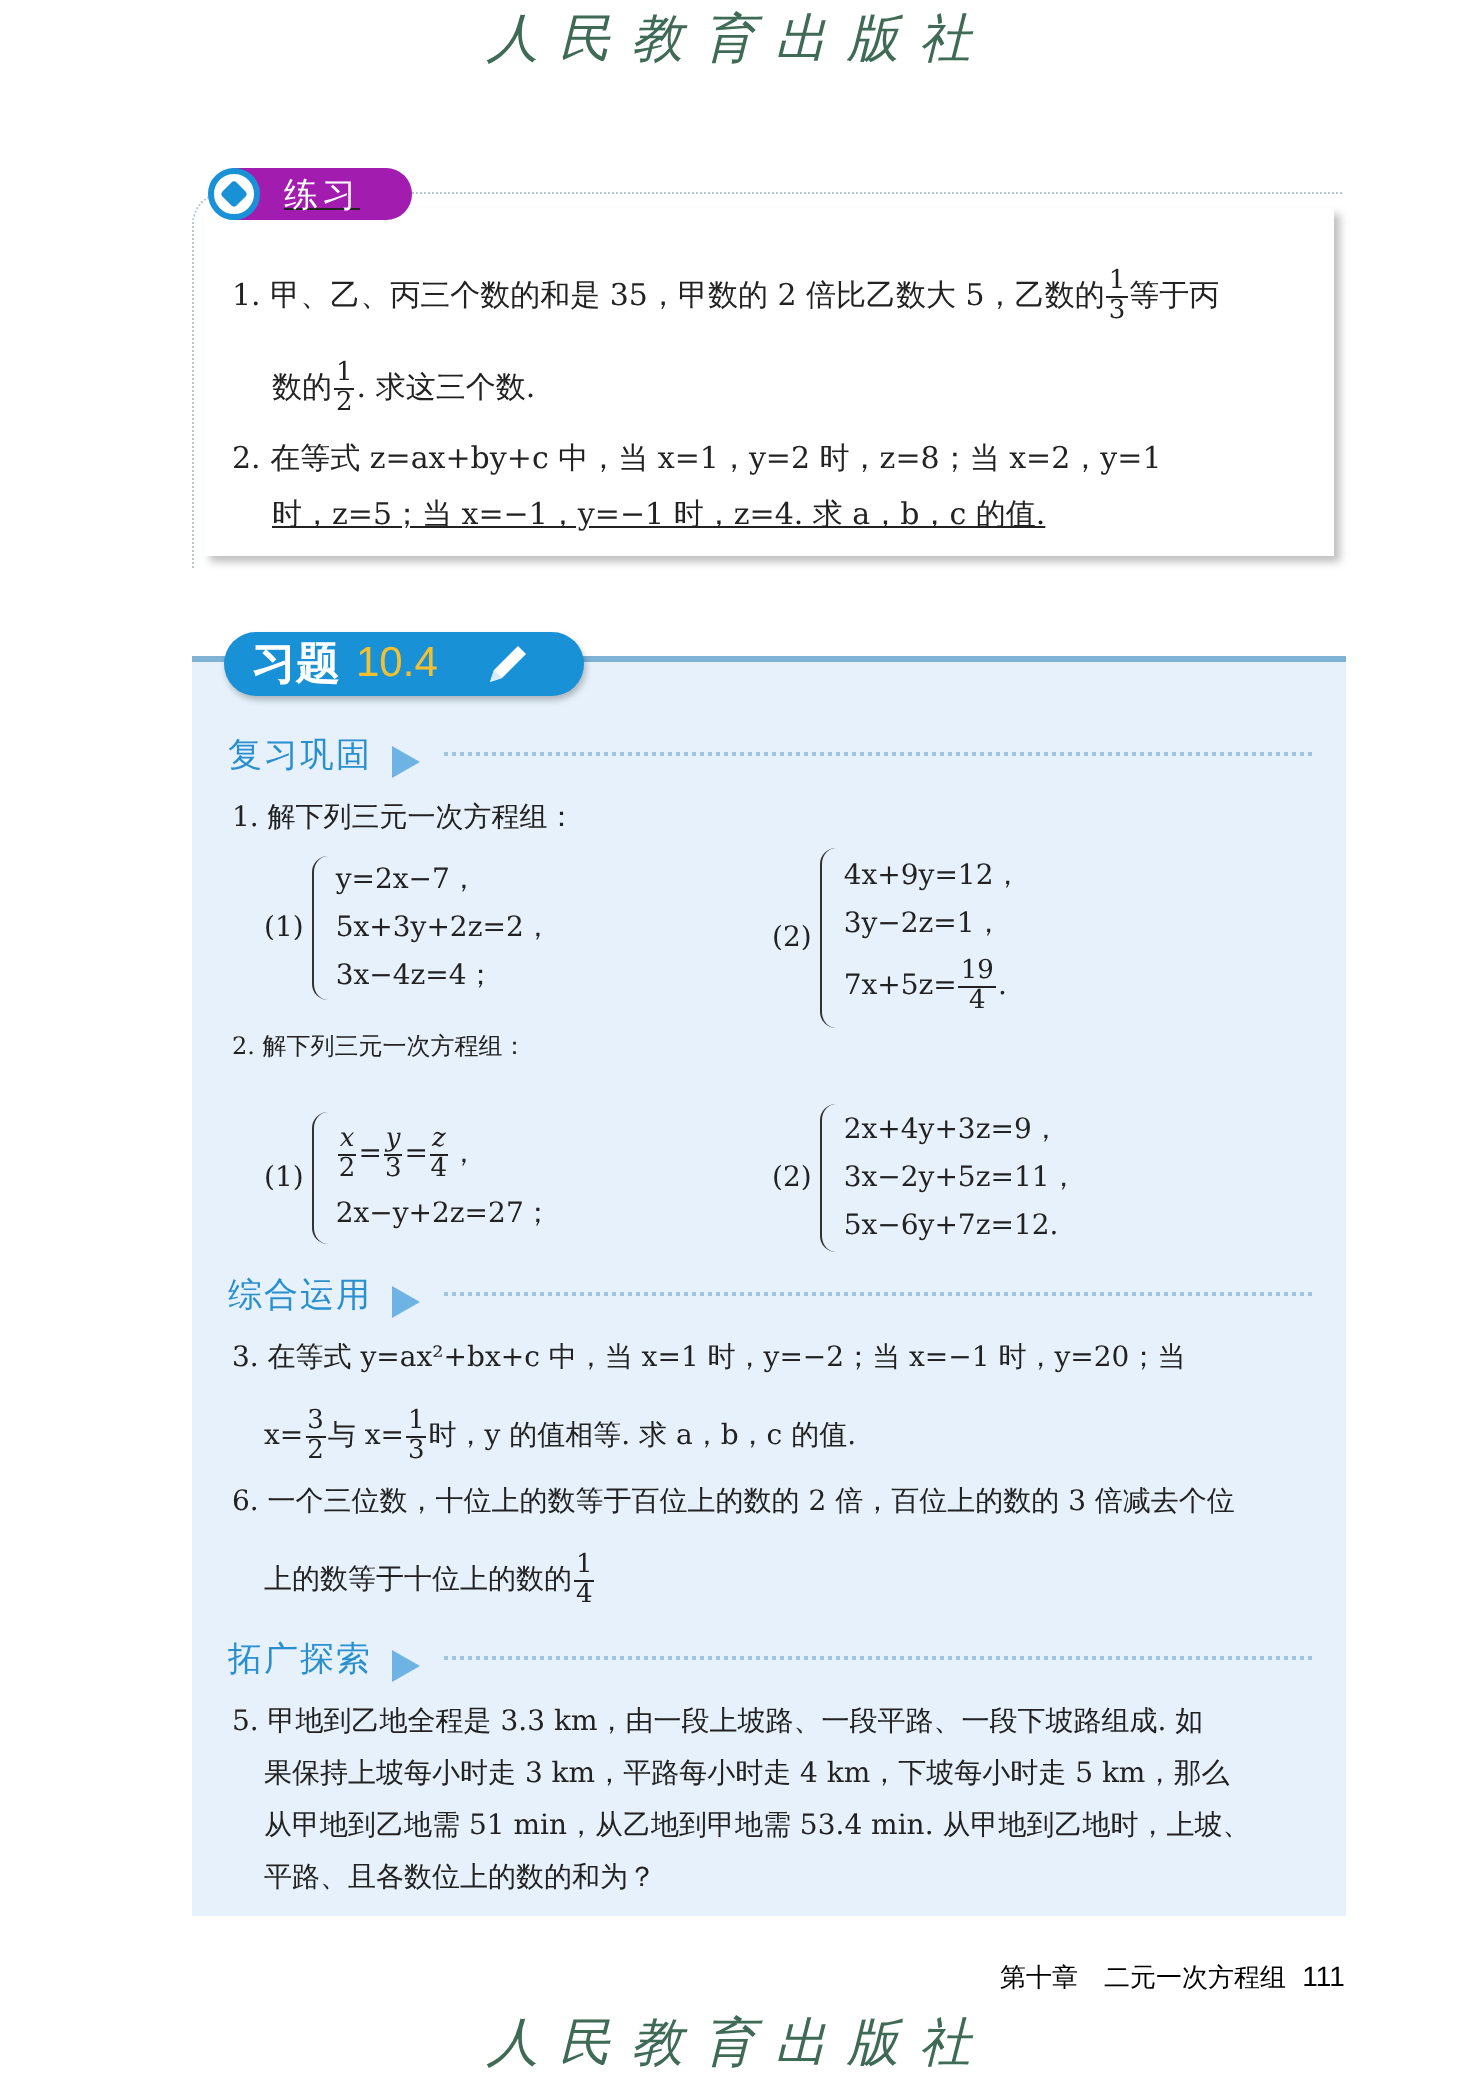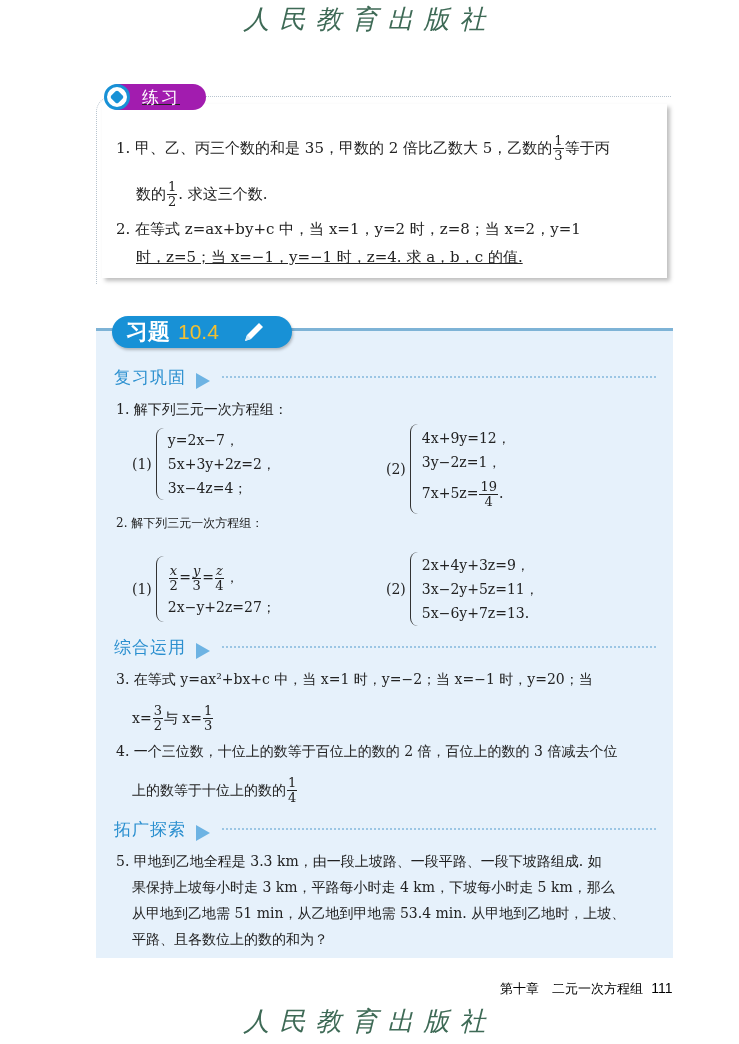--- a/index.html
+++ b/index.html
@@ -126,35 +126,35 @@
     <span class="sys-line" style="line-height:36px;"><span class="frac"><span class="num"><i>x</i></span><span class="den">2</span></span>=<span class="frac"><span class="num"><i>y</i></span><span class="den">3</span></span>=<span class="frac"><span class="num"><i>z</i></span><span class="den">4</span></span><span>，</span></span>
     <span class="sys-line">2x−y+2z=27；</span>
   </div>
 </div>
 <div class="sys" style="left:386px; top:552px;">
   <span class="sys-label">(2)</span>
   <span class="brace" style="height:74px;"></span>
   <div class="sys-lines">
     <span class="sys-line">2x+4y+3z=9，</span>
     <span class="sys-line">3x−2y+5z=11，</span>
-    <span class="sys-line">5x−6y+7z=13.</span>
+    <span class="sys-line">5x−6y+7z=12.</span>
   </div>
 </div>
 
 <div class="subhead" style="top:636px;">
   <span class="subhead-label">综合运用</span>
   <span class="subhead-arrow"></span>
 </div>
 <div style="position:absolute; left:222px; top:646px; width:434px; border-top:2px dotted #9cc6e4;"></div>
 
 <div class="q" style="left:116px; top:668px; font-size:14px;">3. 在等式 y=ax²+bx+c 中，当 x=1 时，y=−2；当 x=−1 时，y=20；当</div>
 <div class="q" style="left:132px; top:704px; font-size:14px;">
-  <span>x=</span><span class="frac"><span class="num">3</span><span class="den">2</span></span><span>与 x=</span><span class="frac"><span class="num">1</span><span class="den">3</span></span>
+  <span>x=</span><span class="frac"><span class="num">3</span><span class="den">2</span></span><span>与 x=</span><span class="frac"><span class="num">1</span><span class="den">3</span></span><span>时，y 的值相等. 求 a，b，c 的值.</span>
 </div>
-<div class="q" style="left:116px; top:740px; font-size:14px;">4. 一个三位数，十位上的数等于百位上的数的 2 倍，百位上的数的 3 倍减去个位</div>
+<div class="q" style="left:116px; top:740px; font-size:14px;">6. 一个三位数，十位上的数等于百位上的数的 2 倍，百位上的数的 3 倍减去个位</div>
 <div class="q" style="left:132px; top:776px; font-size:14px;">
   <span>上的数等于十位上的数的</span><span class="frac"><span class="num">1</span><span class="den">4</span></span>
 </div>
 
 <div class="subhead" style="top:818px;">
   <span class="subhead-label">拓广探索</span>
   <span class="subhead-arrow"></span>
 </div>
 <div style="position:absolute; left:222px; top:828px; width:434px; border-top:2px dotted #9cc6e4;"></div>
 

